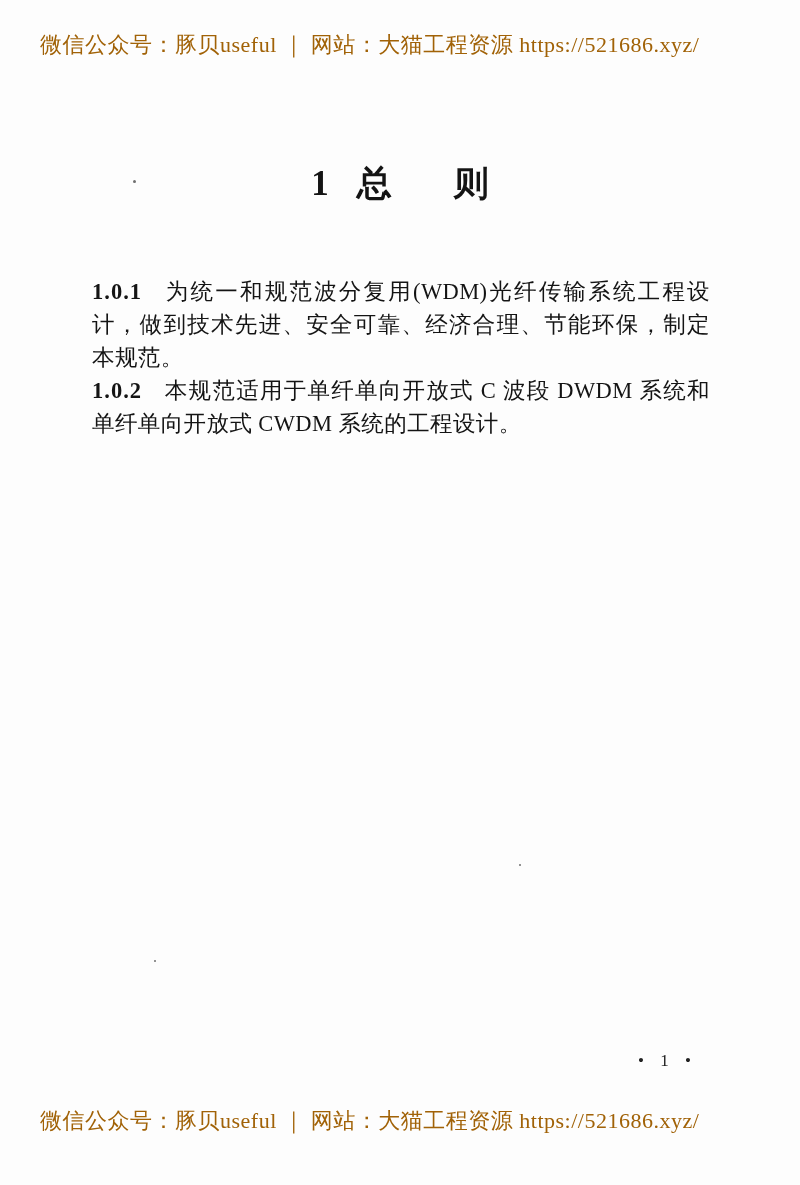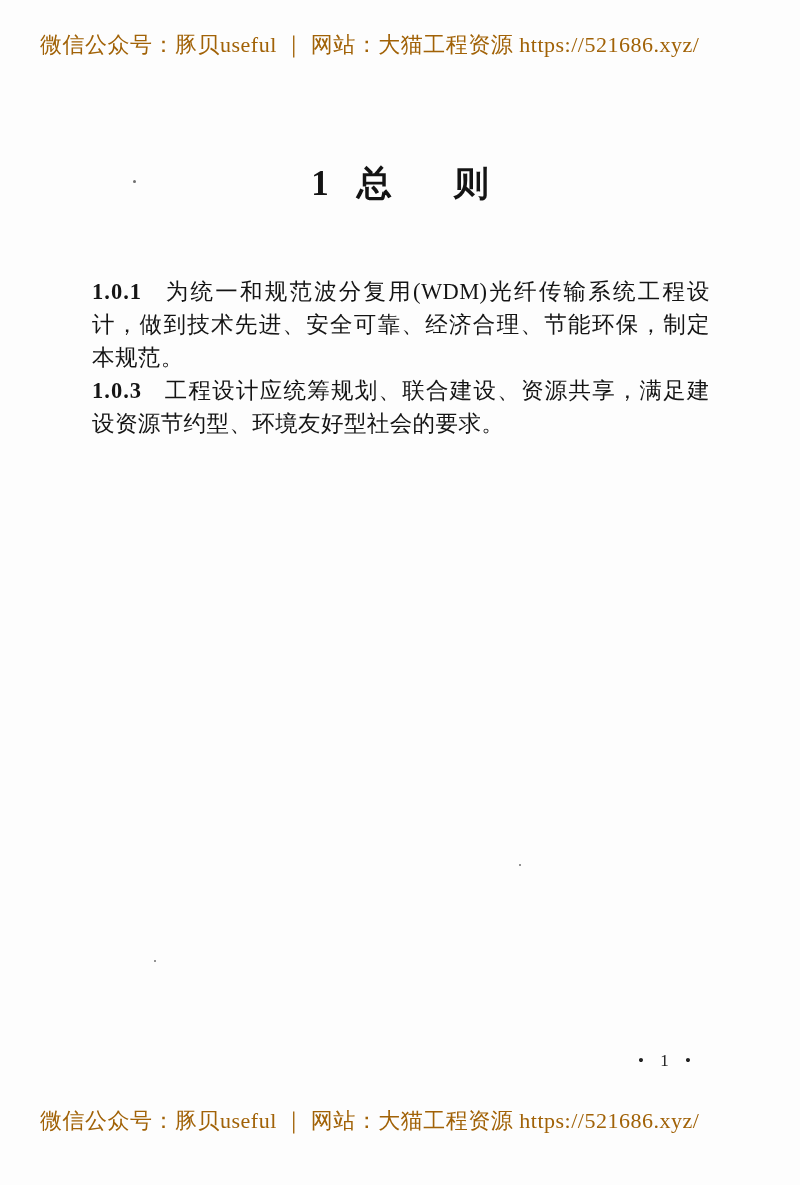--- a/index.html
+++ b/index.html
@@ -89,21 +89,21 @@
     <span class="t-num">1</span>
     <span class="t-left">总</span>
     <span class="t-right">则</span>
   </h1>
 
   <div class="content">
     <p class="clause">
       <span class="num">1.0.1</span><span>为统一和规范波分复用(WDM)光纤传输系统工程设计，做到技术先进、安全可靠、经济合理、节能环保，制定本规范。</span>
     </p>
     <p class="clause">
-      <span class="num">1.0.3</span><span>工程设计应统筹规划、联合建设、资源共享，满足建设资源节约型、环境友好型社会的要求。</span>
+      <span class="num">1.0.2</span><span>本规范适用于单纤单向开放式 C 波段 DWDM 系统和单纤单向开放式 CWDM 系统的工程设计。</span>
     </p>
   </div>
 
   <div class="page-number">• 1 •</div>
 
   <div class="watermark bottom">微信公众号：豚贝useful ｜ 网站：大猫工程资源 https://521686.xyz/</div>
 
   <span class="speck s1"></span>
   <span class="speck s2"></span>
   <span class="speck s3"></span>

